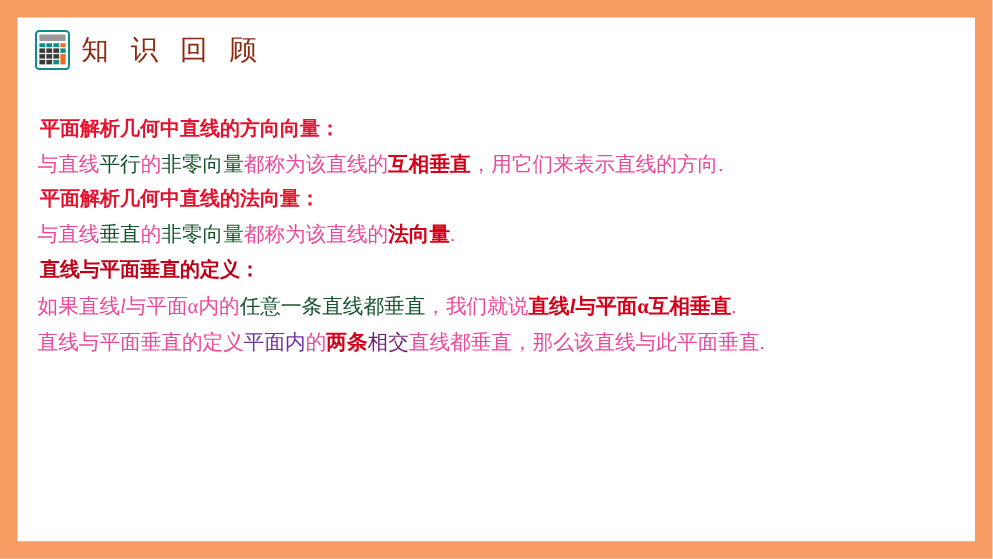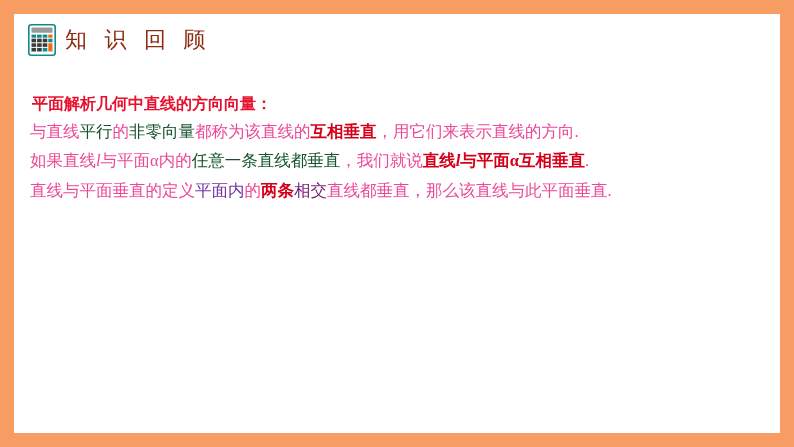--- a/index.html
+++ b/index.html
@@ -131,22 +131,29 @@
 
     <div class="content">
 
       <div class="section">
         <p class="sec-heading">平面解析几何中直线的方向向量：</p>
         <p class="sec-body">
           <span class="c-black">与直线</span><span class="c-blue">平行</span><span class="c-black">的</span><span class="c-blue">非零向量</span><span class="c-black">都称为该直线的</span><span class="c-red">互相垂直</span><span class="c-black">，用它们来表示直线的方向.</span>
         </p>
       </div>
 
+      <div class="section">
+        <p class="sec-heading">平面解析几何中直线的法向量：</p>
+        <p class="sec-body">
+          <span class="c-black">与直线</span><span class="c-blue">垂直</span><span class="c-black">的</span><span class="c-blue">非零向量</span><span class="c-black">都称为该直线的</span><span class="c-red">法向量</span><span class="c-black">.</span>
+        </p>
+      </div>
 
       <div class="section">
+        <p class="sec-heading dark">直线与平面垂直的定义：</p>
         <p class="sec-body">
           <span class="c-black">如果直线</span><span class="c-black ital">l</span><span class="c-black">与平面</span><span class="c-black">α</span><span class="c-black">内的</span><span class="c-blue">任意一条直线都垂直</span><span class="c-black">，我们就说</span><span class="c-red">直线</span><span class="c-red ital">l</span><span class="c-red">与平面</span><span class="c-red">α</span><span class="c-red">互相垂直</span><span class="c-black">.</span>
         </p>
       </div>
 
       <div class="section">
         <p class="sec-body">
           <span class="c-black">直线与平面垂直的定义</span><span class="c-purple">平面内</span><span class="c-black">的</span><span class="c-red">两条</span><span class="c-green">相交</span><span class="c-black">直线都垂直，那么该直线与此平面垂直.</span>
         </p>
       </div>

